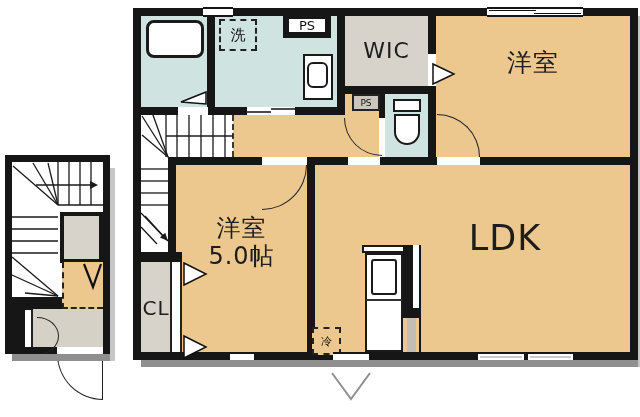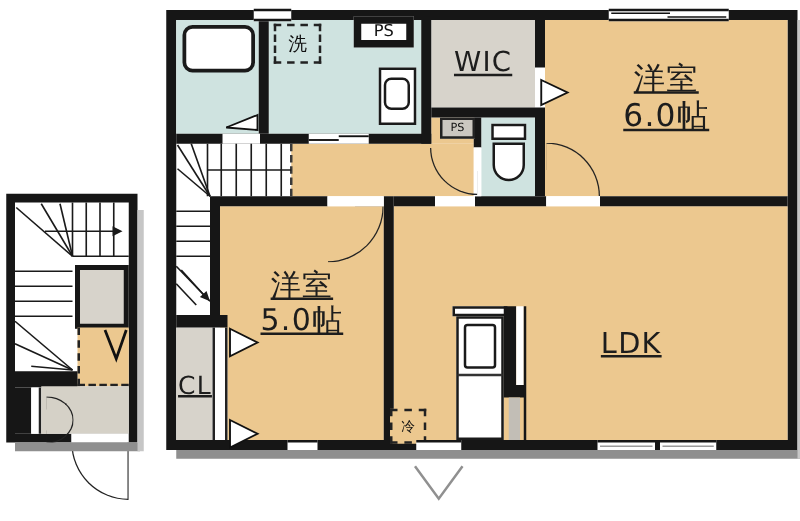--- a/index.html
+++ b/index.html
@@ -9,21 +9,21 @@
   .w{position:absolute;background:var(--wall);}
   .f{position:absolute;}
   .gap{position:absolute;background:#fff;}
   .outline{position:absolute;box-sizing:border-box;background:#fff;border:8px solid var(--wall);}
   .arc{position:absolute;box-sizing:border-box;}
   .win{position:absolute;background:#fff;box-sizing:border-box;
        border-top:2px solid var(--wall);border-bottom:2px solid var(--wall);}
   .dashbox{position:absolute;box-sizing:border-box;border:2px dashed #222;
            display:flex;align-items:center;justify-content:center;color:#111;}
   .fix{position:absolute;box-sizing:border-box;background:#fff;border:2px solid #1a1a1a;}
-  .rlabel{position:absolute;text-align:center;color:#1d1d1d;line-height:1.18;letter-spacing:1px;text-decoration:underline;}
+  .rlabel{position:absolute;text-align:center;color:#1d1d1d;line-height:1.18;letter-spacing:1px;}
   .boxlabel{position:absolute;box-sizing:border-box;display:flex;align-items:center;
             justify-content:center;color:#111;}
   .watermark{position:absolute;color:#8d8d8d;letter-spacing:.5px;
              text-shadow:-1px -1px 0 #fff,1px -1px 0 #fff,-1px 1px 0 #fff,1px 1px 0 #fff;}
 </style>
 </head>
 <body>
 
 <div class="plan">
 
@@ -116,23 +116,22 @@
   <div class="win" style="left:230px;top:352px;width:24px;height:10px;"></div>
   <div class="win" style="left:333px;top:352px;width:36px;height:10px;"></div>
   <div class="win" style="left:478px;top:352px;width:46px;height:10px;"></div>
   <div class="win" style="left:528px;top:352px;width:45px;height:10px;"></div>
 
   <div class="f" style="left:141px;top:360px;width:499px;height:7px;background:var(--shadow);"></div>
   <div class="f" style="left:638px;top:16px;width:2px;height:351px;background:var(--shadow2);"></div>
 
   <div class="rlabel" style="left:436px;top:48px;width:194px;font-size:25px;">
     <div>洋室</div>
-    <div>6.0帖</div>
-  </div>
-  <div class="rlabel" style="left:380px;top:218px;width:250px;font-size:23px;margin-top:44px;">
+  </div>
+  <div class="rlabel" style="left:380px;top:218px;width:250px;font-size:35px;">
     <div>LDK</div>
   </div>
   <div class="rlabel" style="left:176px;top:214px;width:131px;font-size:24px;">
     <div>洋室</div>
     <div>5.0帖</div>
   </div>
   <div class="rlabel" style="left:345px;top:38px;width:83px;font-size:22px;">
     <div>WIC</div>
   </div>
   <div class="rlabel" style="left:136px;top:297px;width:40px;font-size:20px;">

